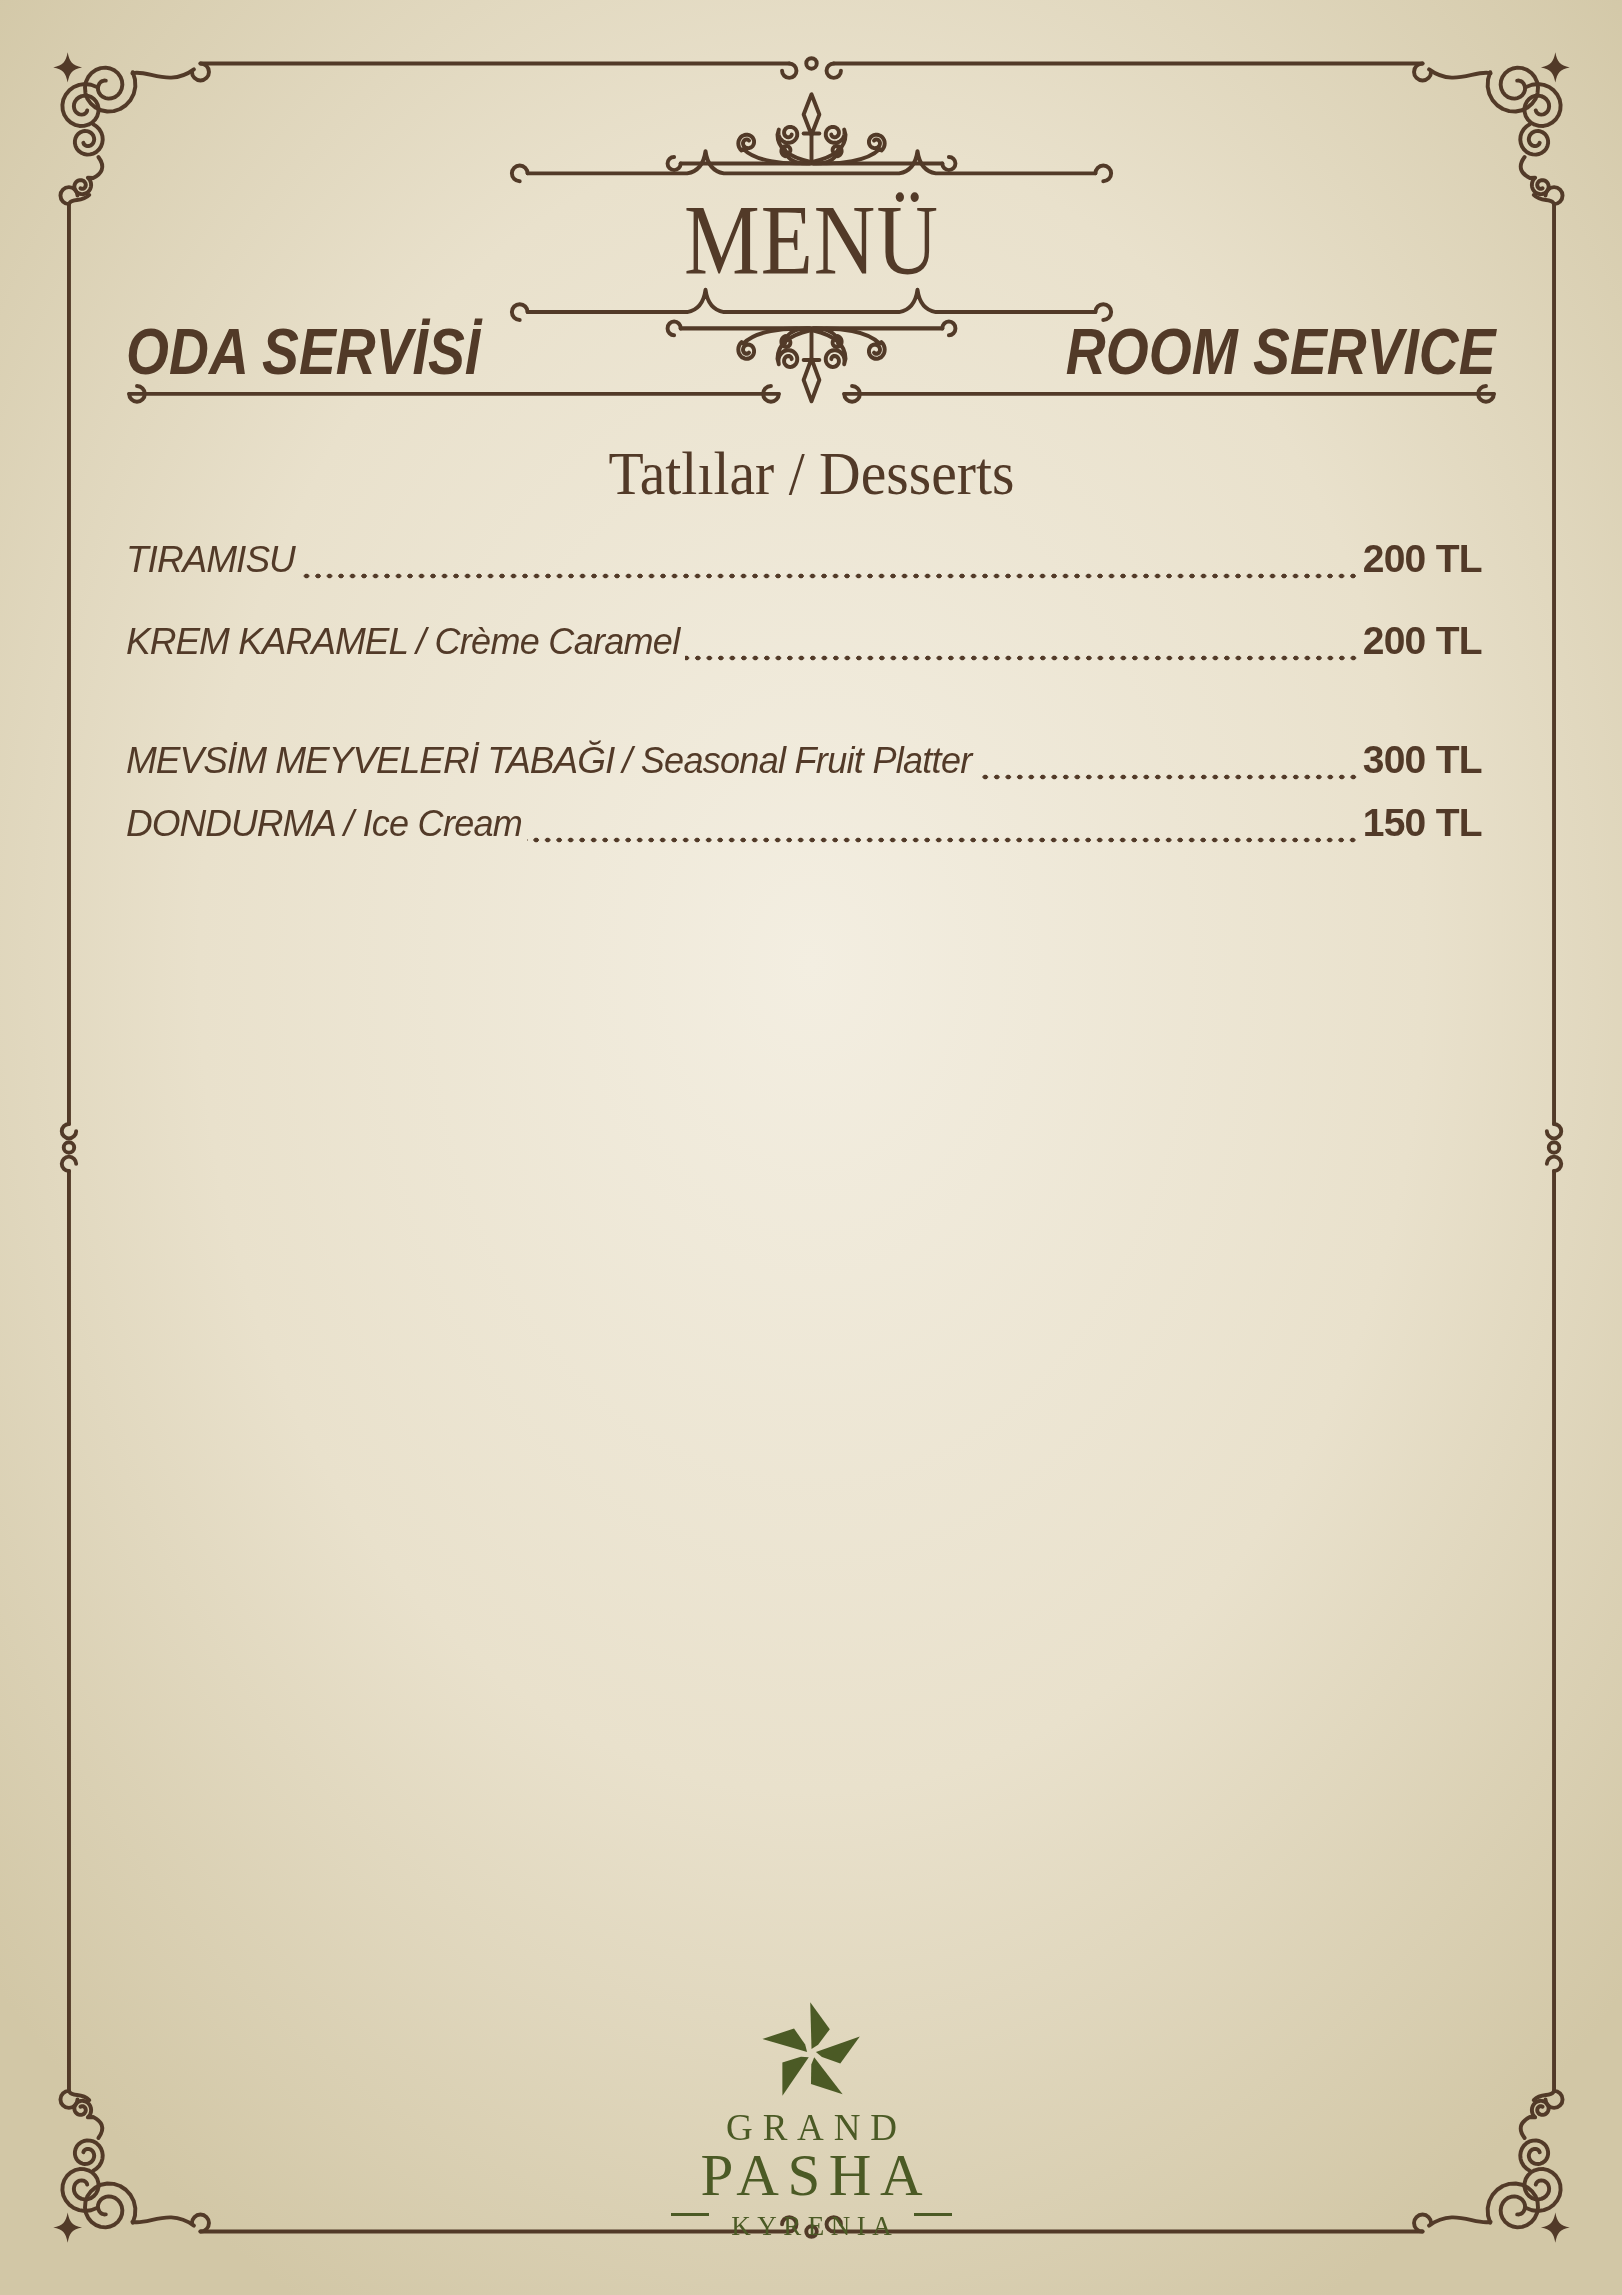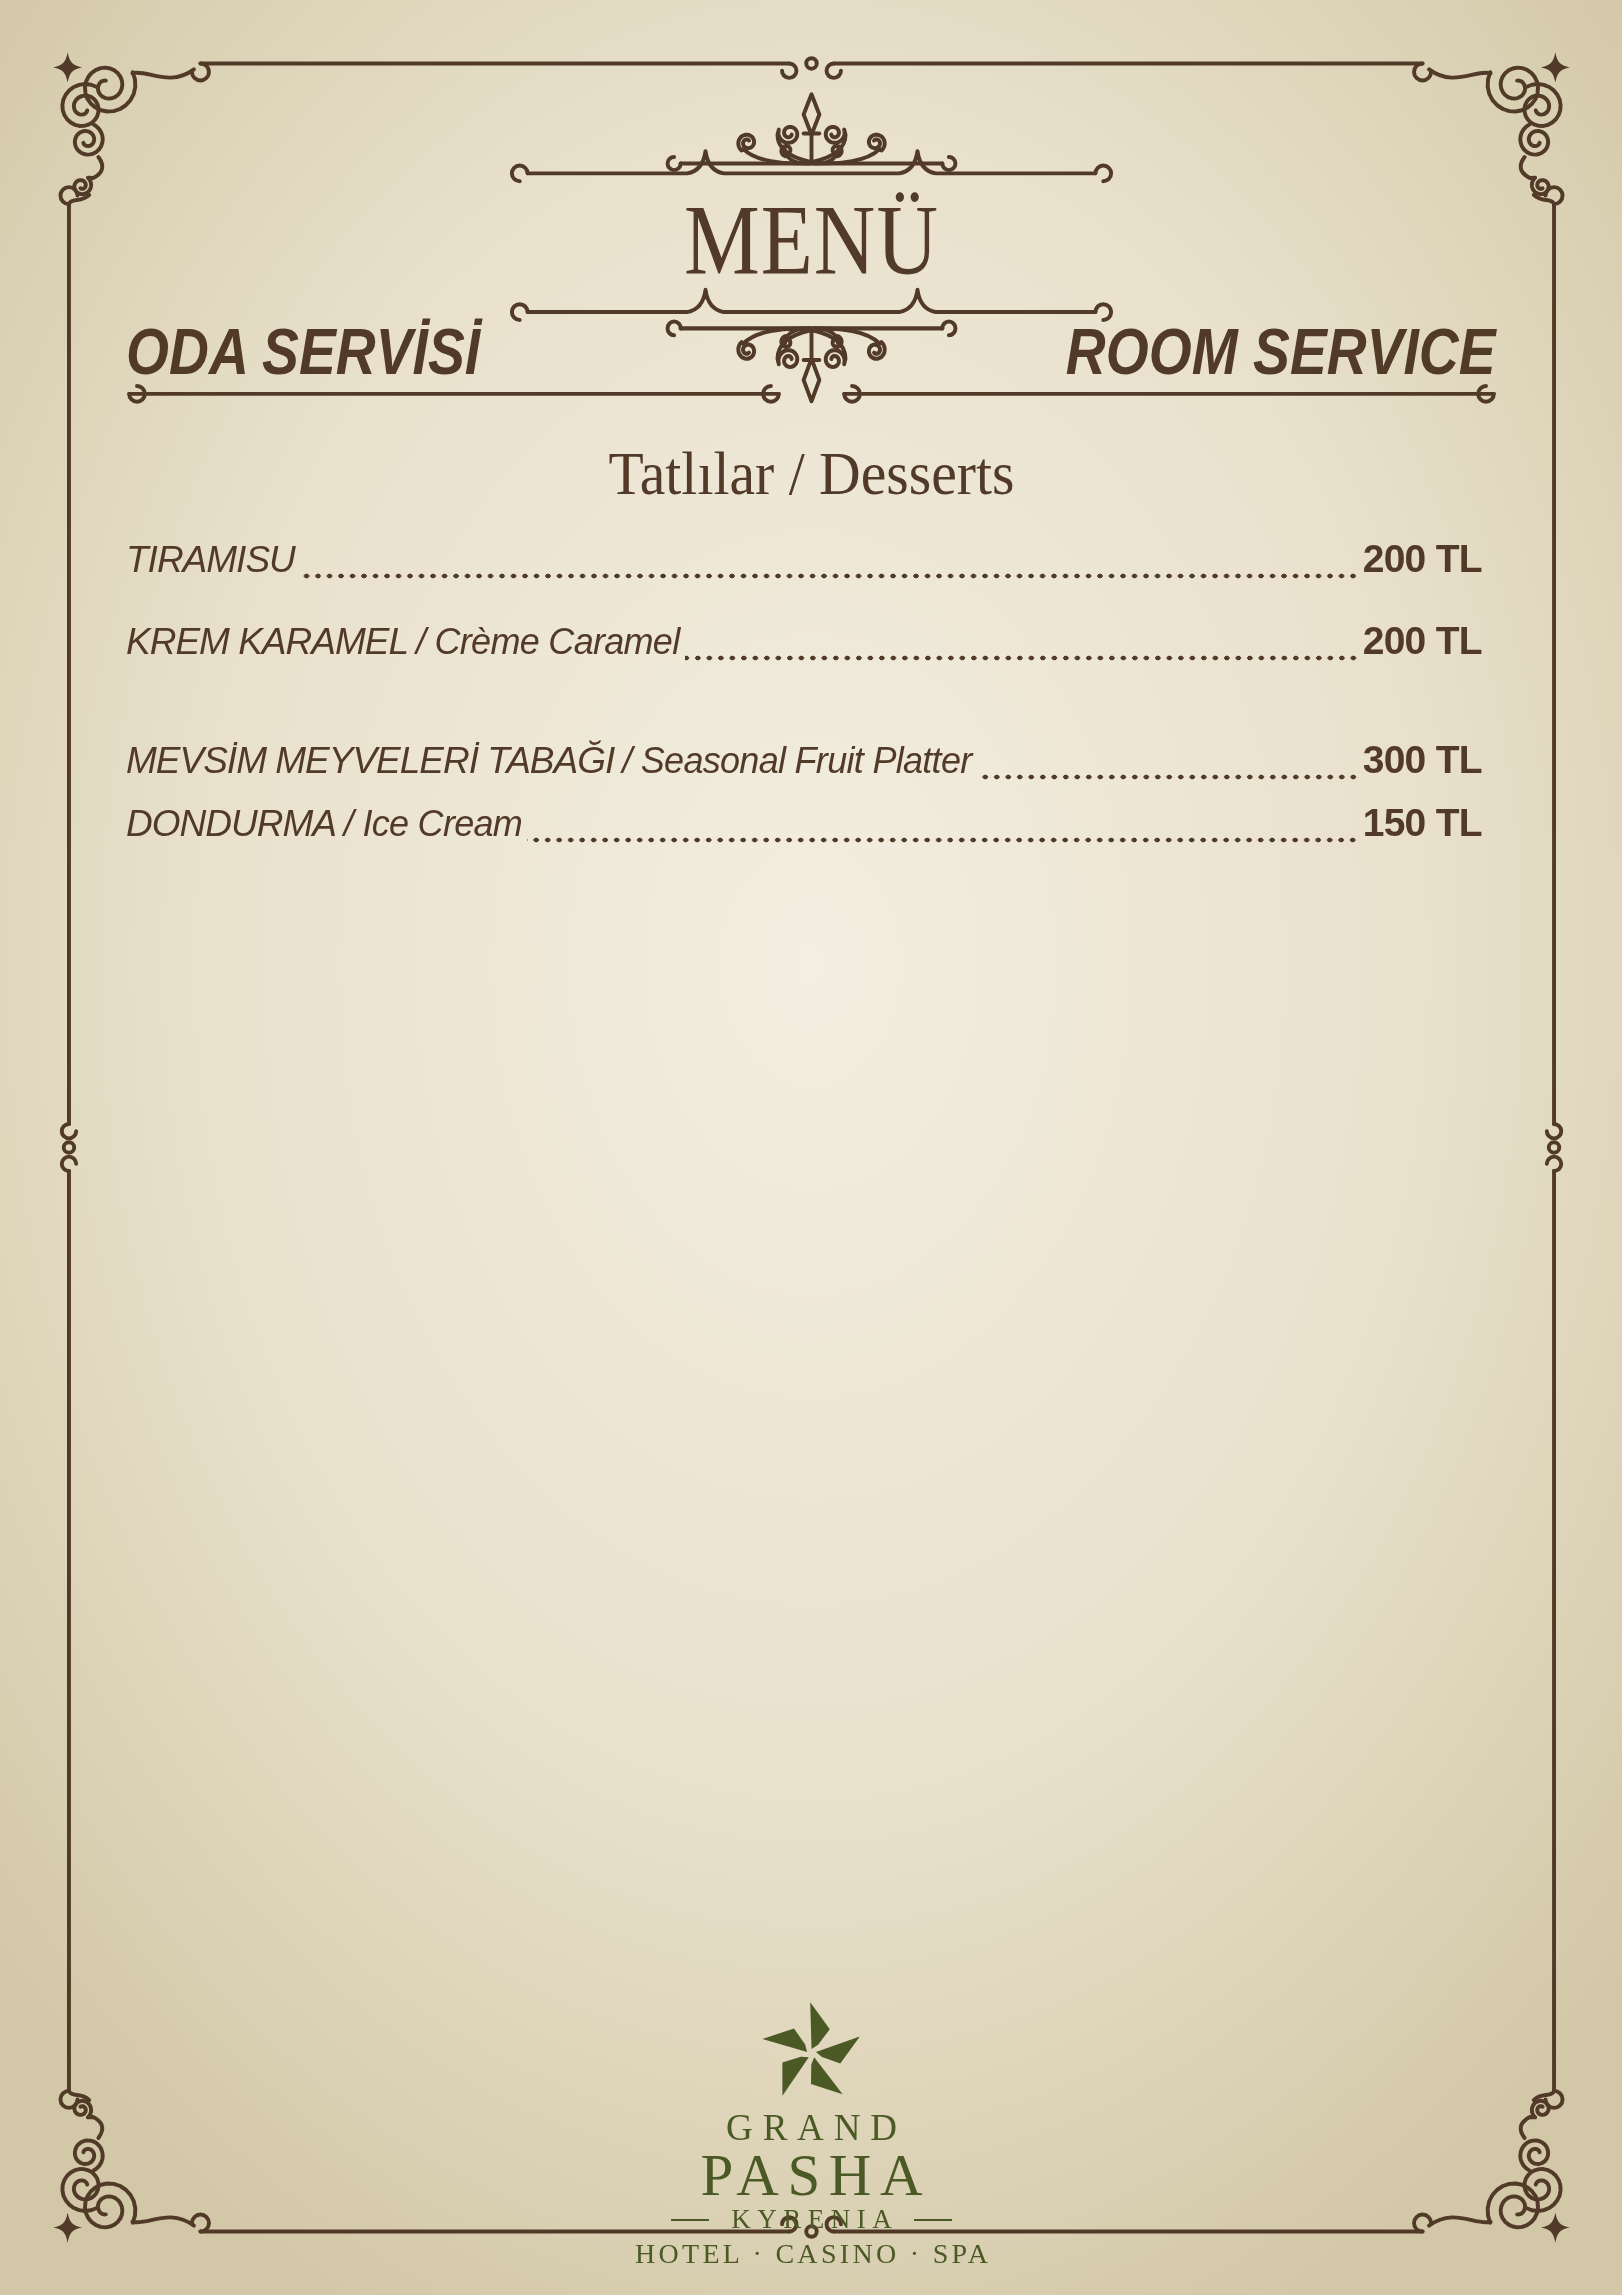--- a/index.html
+++ b/index.html
@@ -82,22 +82,22 @@
 
   .footer{
     position:absolute;left:0;right:0;top:2000px;
     text-align:center;color:var(--green);
     font-family:"Liberation Serif",serif;
   }
   .f-star svg{display:inline-block;}
   .f-grand{font-size:37px;line-height:38px;letter-spacing:9.8px;text-indent:9.8px;margin-top:0px;}
   .f-pasha{font-size:59px;line-height:55px;letter-spacing:8.5px;text-indent:8.5px;margin-top:1.3px;}
   .f-kyrenia{
-    margin-top:3px;font-size:27px;line-height:27.5px;letter-spacing:6.5px;
-    display:flex;justify-content:center;align-items:center;gap:15.7px;
+    margin-top:10px;font-size:27px;line-height:27.5px;letter-spacing:6.5px;
+    display:flex;justify-content:center;gap:15.7px;
   }
   .f-dash{display:inline-block;width:38px;height:2.6px;background:var(--green);}
   .f-kyrenia .txt{text-indent:6.5px;}
   .f-tagline{margin-top:5.2px;font-size:28px;line-height:30px;letter-spacing:3.3px;text-indent:3.3px;}
 </style>
 </head>
 <body>
 
 <div class="page">
 
@@ -260,17 +260,16 @@
         </g>
       </svg>
     </span>
     <div class="f-grand">GRAND</div>
     <div class="f-pasha">PASHA</div>
     <div class="f-kyrenia">
       <span class="f-dash"></span>
       <span class="txt">KYRENIA</span>
       <span class="f-dash"></span>
     </div>
-    <div class="f-tagline">HOTEL · CASINO · SPA</div>
   </div>
 
 </div>
 
 
 </body></html>

